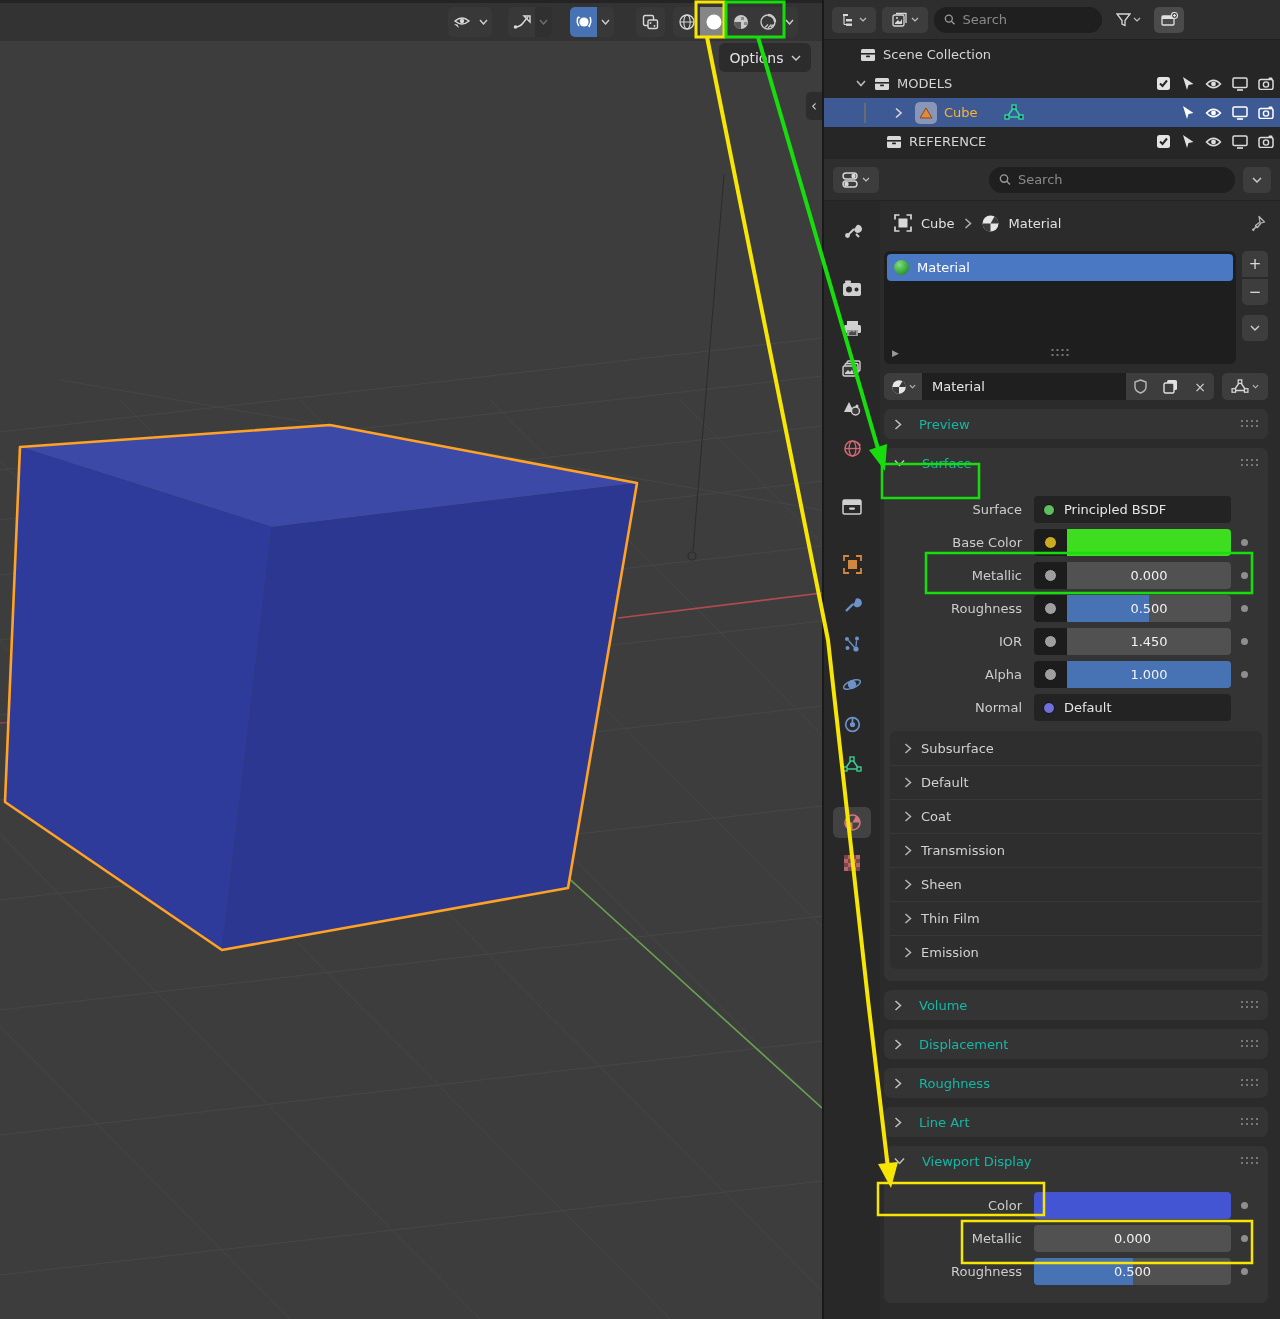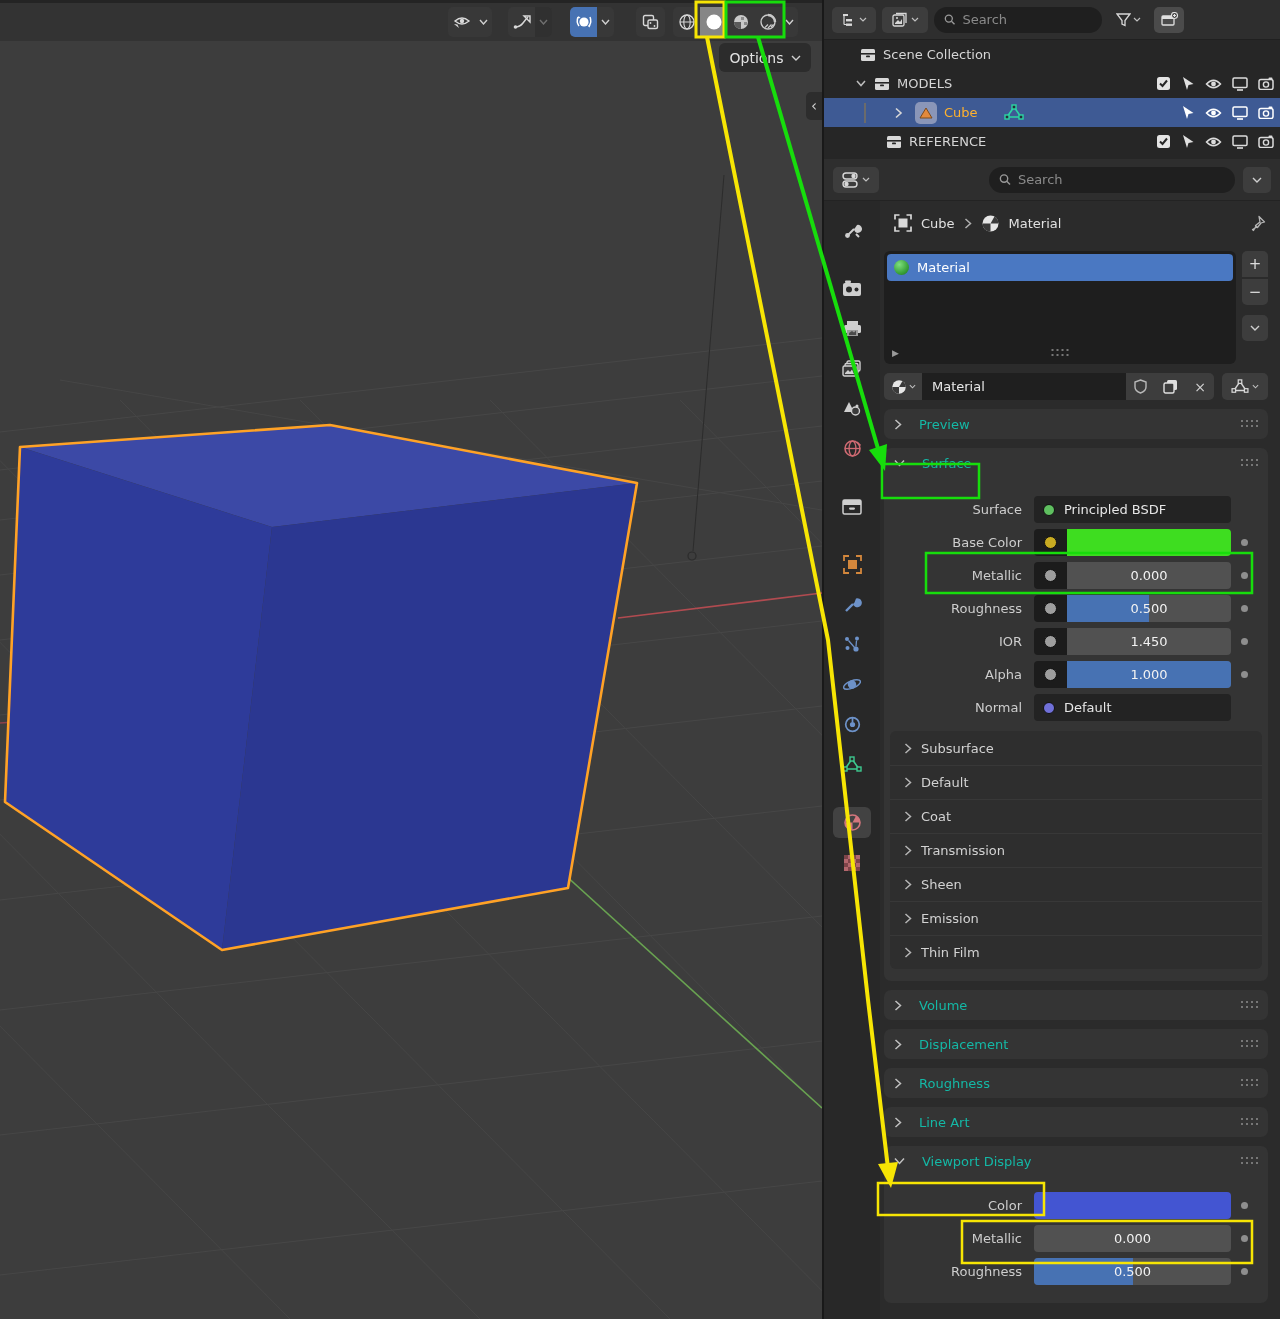--- a/index.html
+++ b/index.html
@@ -794,27 +794,27 @@
             <div class="sub-head">
                 <svg class="ic" width="8" height="11" viewBox="0 0 8 11">
                   <polyline points="1.5,1 6.5,5.5 1.5,10" fill="none" stroke="#b5b5b5" stroke-width="1.5"></polyline>
                 </svg>
                 <span>Sheen</span>
               </div>
             <div class="sub-head">
                 <svg class="ic" width="8" height="11" viewBox="0 0 8 11">
                   <polyline points="1.5,1 6.5,5.5 1.5,10" fill="none" stroke="#b5b5b5" stroke-width="1.5"></polyline>
                 </svg>
-                <span>Emission</span>
+                <span>Thin Film</span>
               </div>
             <div class="sub-head">
                 <svg class="ic" width="8" height="11" viewBox="0 0 8 11">
                   <polyline points="1.5,1 6.5,5.5 1.5,10" fill="none" stroke="#b5b5b5" stroke-width="1.5"></polyline>
                 </svg>
-                <span>Thin Film</span>
+                <span>Emission</span>
               </div>
           </div>
         </div>
       </div>
 
       <div class="panel">
         <div class="p-head">
           <svg class="ic" width="8" height="11" viewBox="0 0 8 11">
               <polyline points="1.5,1 6.5,5.5 1.5,10" fill="none" stroke="#c0c0c0" stroke-width="1.5"></polyline>
             </svg>

